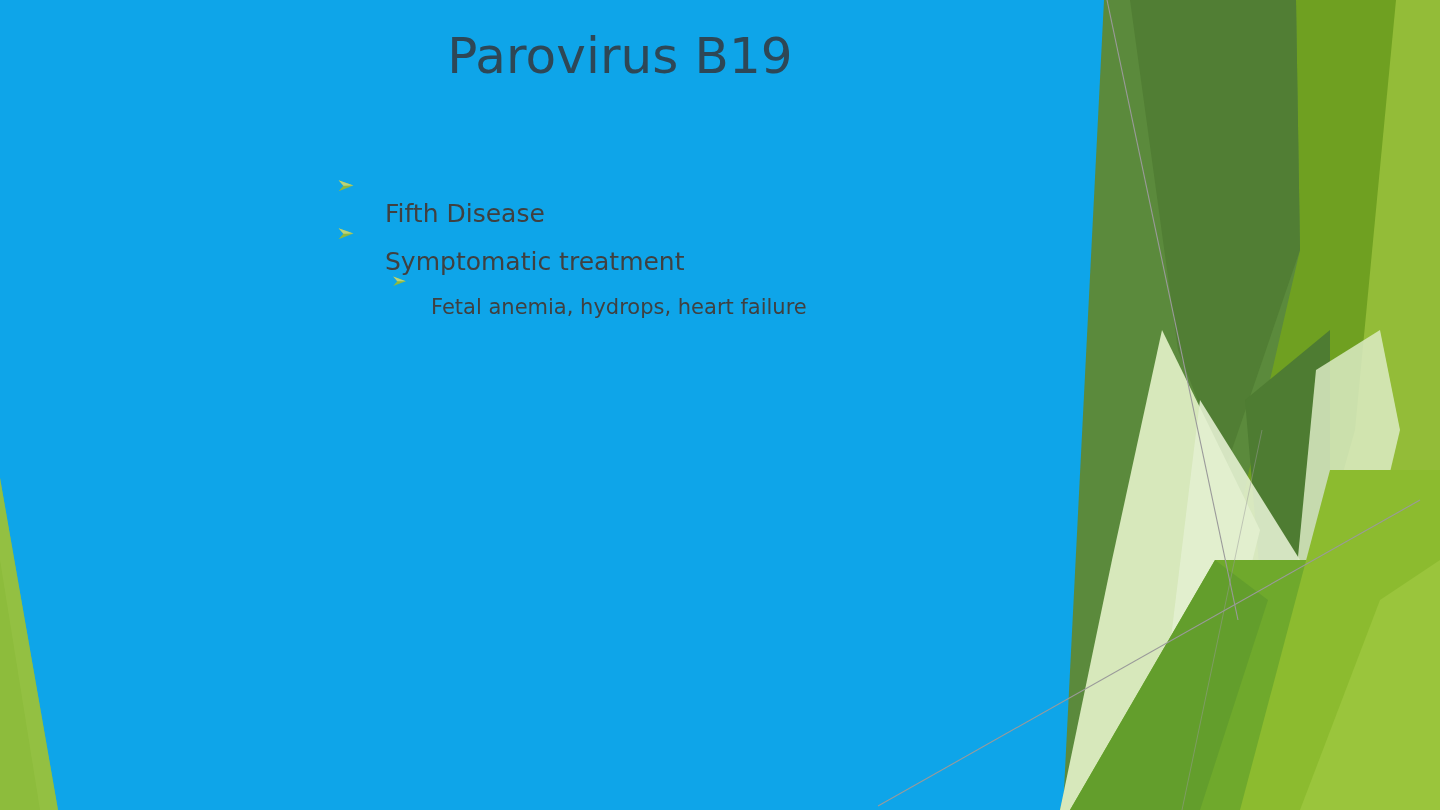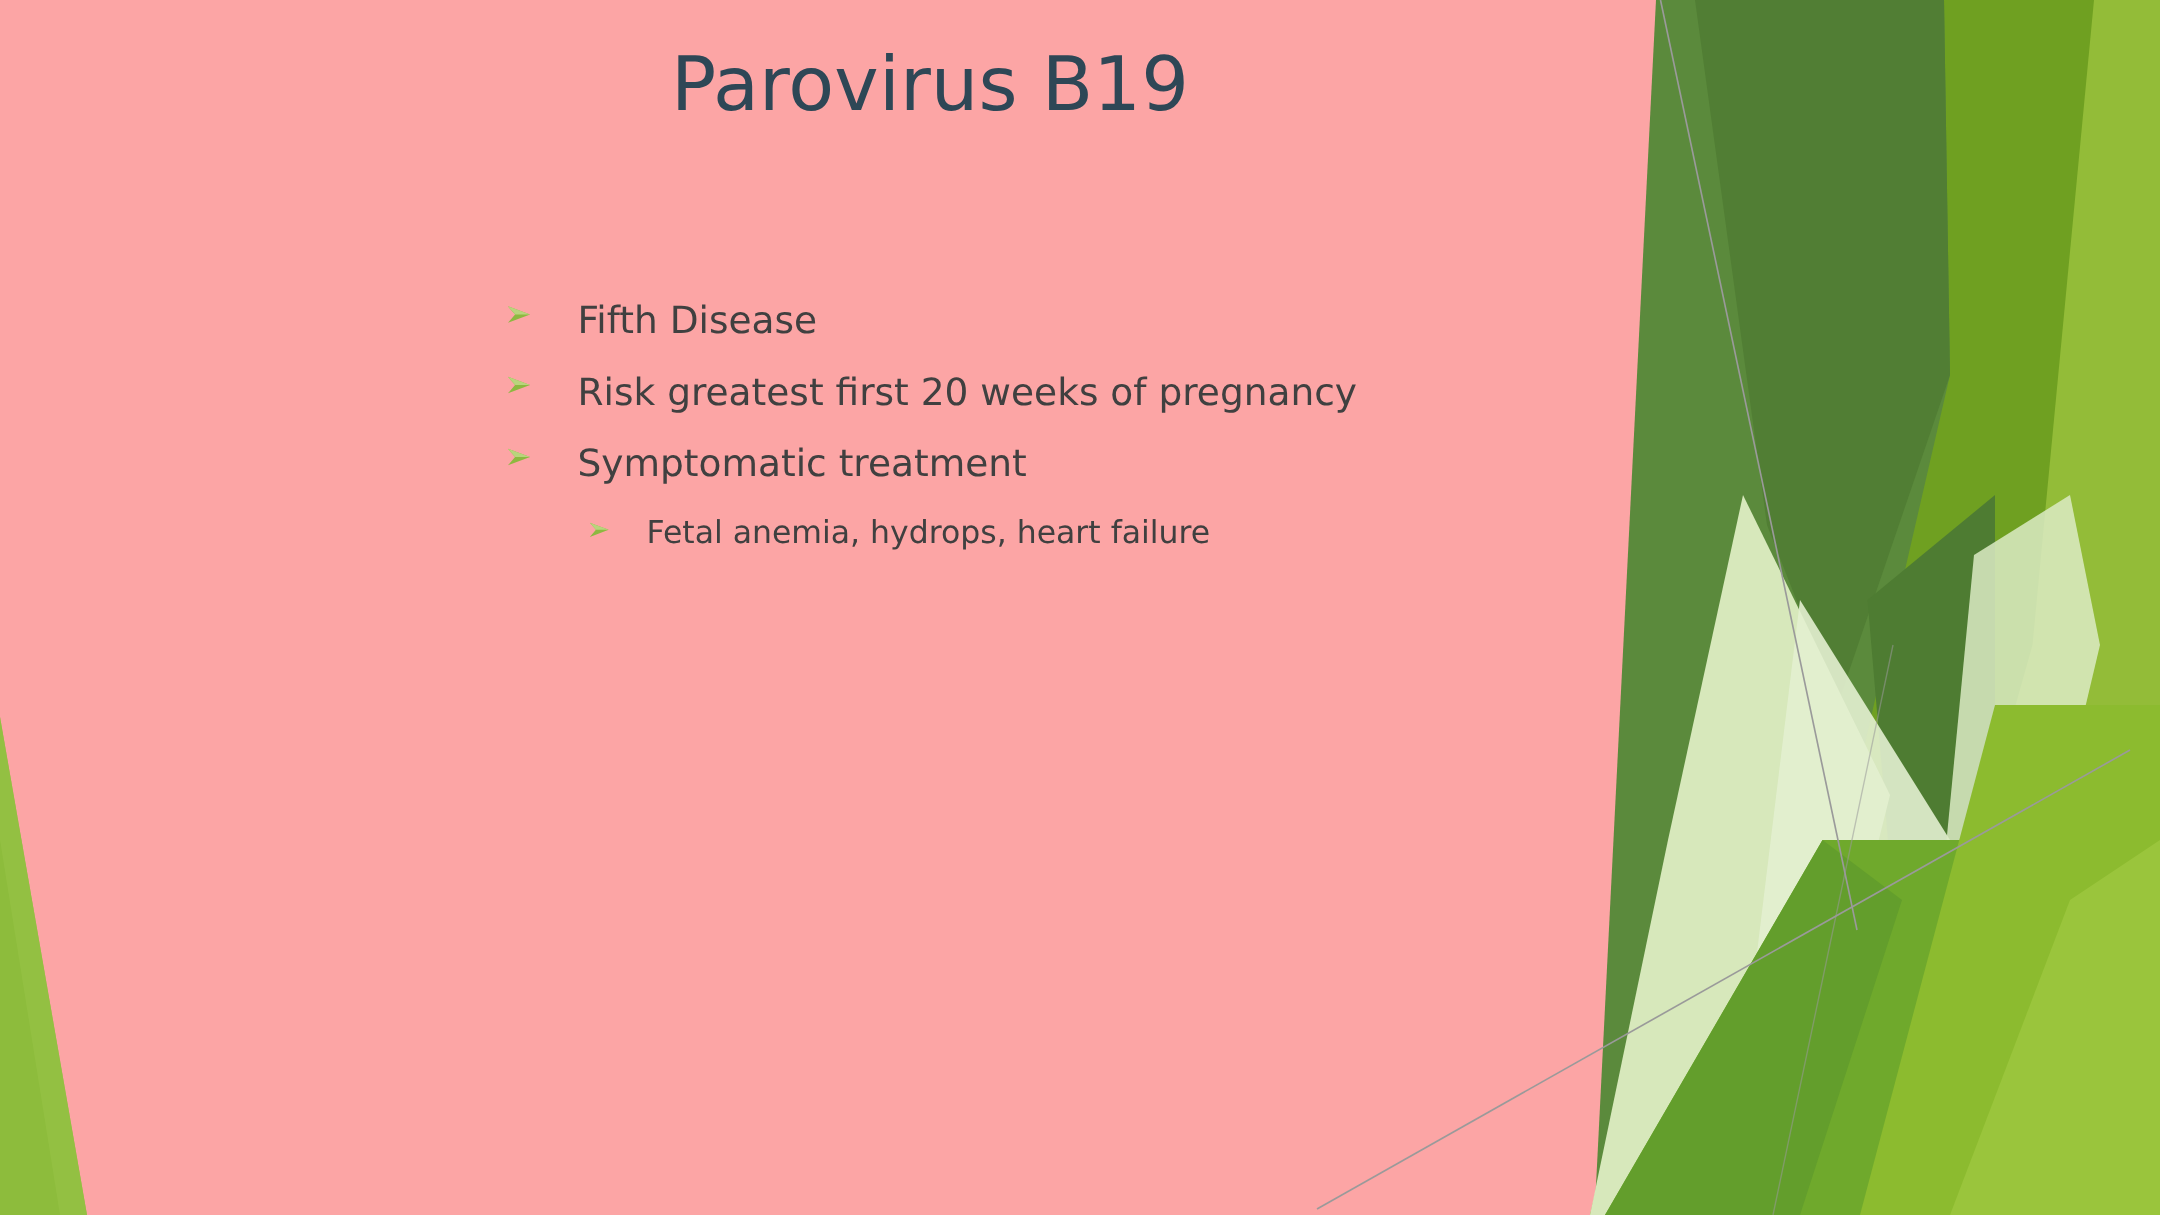--- a/index.html
+++ b/index.html
@@ -4,21 +4,21 @@
 <style>
   html, body {
     margin: 0;
     padding: 0;
     background: #ffffff;
   }
   #slide {
     position: relative;
     width: 1440px;
     height: 810px;
-    background: #fca5a5;
+    background: #0ea5e9;
     overflow: hidden;
     font-family: "DejaVu Sans", "Liberation Sans", sans-serif;
   }
 
   
   #decor-right,
   #decor-left {
     position: absolute;
     top: 0;
     left: 0;
@@ -47,21 +47,21 @@
 
   
   #body-list {
     position: absolute;
     left: 336px;
     top: 190px;
     width: 740px;
   }
   .bullet-row {
     display: flex;
-    align-items: flex-end;
+    align-items: flex-start;
     color: #404040;
   }
   .bullet-row.level-1 {
     font-size: 25px;
     line-height: 47.5px;
     padding-left: 0;
   }
   .bullet-row.level-2 {
     font-size: 21px;
     line-height: 44px;
@@ -148,29 +148,20 @@
       <span class="bullet-marker">
         <svg width="20" height="20" viewBox="0 0 20 20">
           <path d="M2.6 4.2 L17.4 9.6 L2.6 15.2 L7.4 9.7 Z" fill="#8DB840"></path>
           <path d="M2.6 4.2 L17.4 9.6 L7.4 9.7 Z" fill="#B9D47C"></path>
         </svg>
       </span>
       <span class="bullet-text">Fifth Disease</span>
     </div>
 
 
-    <div class="bullet-row level-1">
-      <span class="bullet-marker">
-        <svg width="20" height="20" viewBox="0 0 20 20">
-          <path d="M2.6 4.2 L17.4 9.6 L2.6 15.2 L7.4 9.7 Z" fill="#8DB840"></path>
-          <path d="M2.6 4.2 L17.4 9.6 L7.4 9.7 Z" fill="#B9D47C"></path>
-        </svg>
-      </span>
-      <span class="bullet-text">Risk greatest first 20 weeks of pregnancy</span>
-    </div>
 
     <div class="bullet-row level-1">
       <span class="bullet-marker">
         <svg width="20" height="20" viewBox="0 0 20 20">
           <path d="M2.6 4.2 L17.4 9.6 L2.6 15.2 L7.4 9.7 Z" fill="#8DB840"></path>
           <path d="M2.6 4.2 L17.4 9.6 L7.4 9.7 Z" fill="#B9D47C"></path>
         </svg>
       </span>
       <span class="bullet-text">Symptomatic treatment</span>
     </div>

